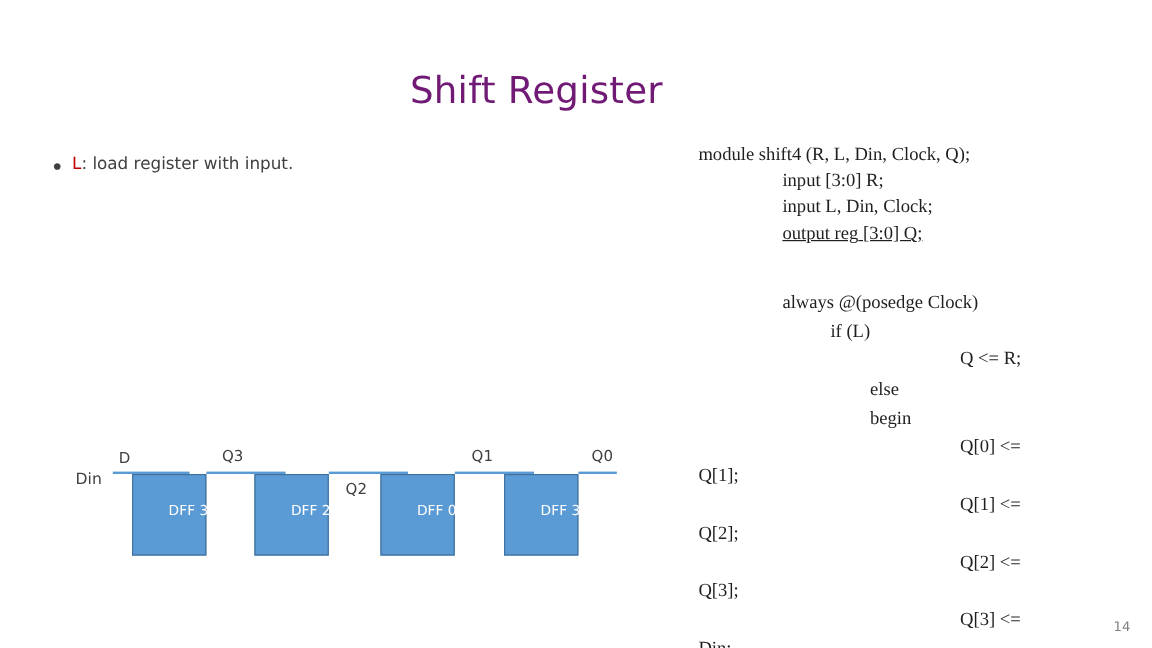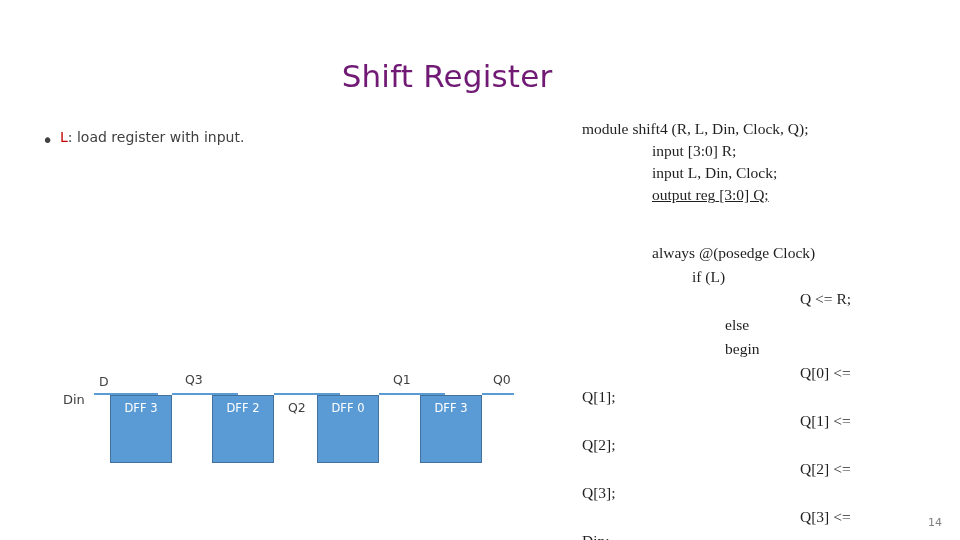--- a/index.html
+++ b/index.html
@@ -93,22 +93,23 @@
     box-sizing: border-box;
     color: #ffffff;
     font-size: 11.5px;
     font-family: "DejaVu Sans", sans-serif;
     text-align: center;
     line-height: 1.1;
   }
   .dff span {
     position: absolute;
     left: 0;
-    top: 6px;
+    top: 23px;
     width: 100%;
+    padding-left: 16px;
   }
   .wire {
     position: absolute;
     height: 2px;
     background: #5b9bd5;
   }
   .wlabel {
     position: absolute;
     font-size: 12.5px;
     color: #404040;

